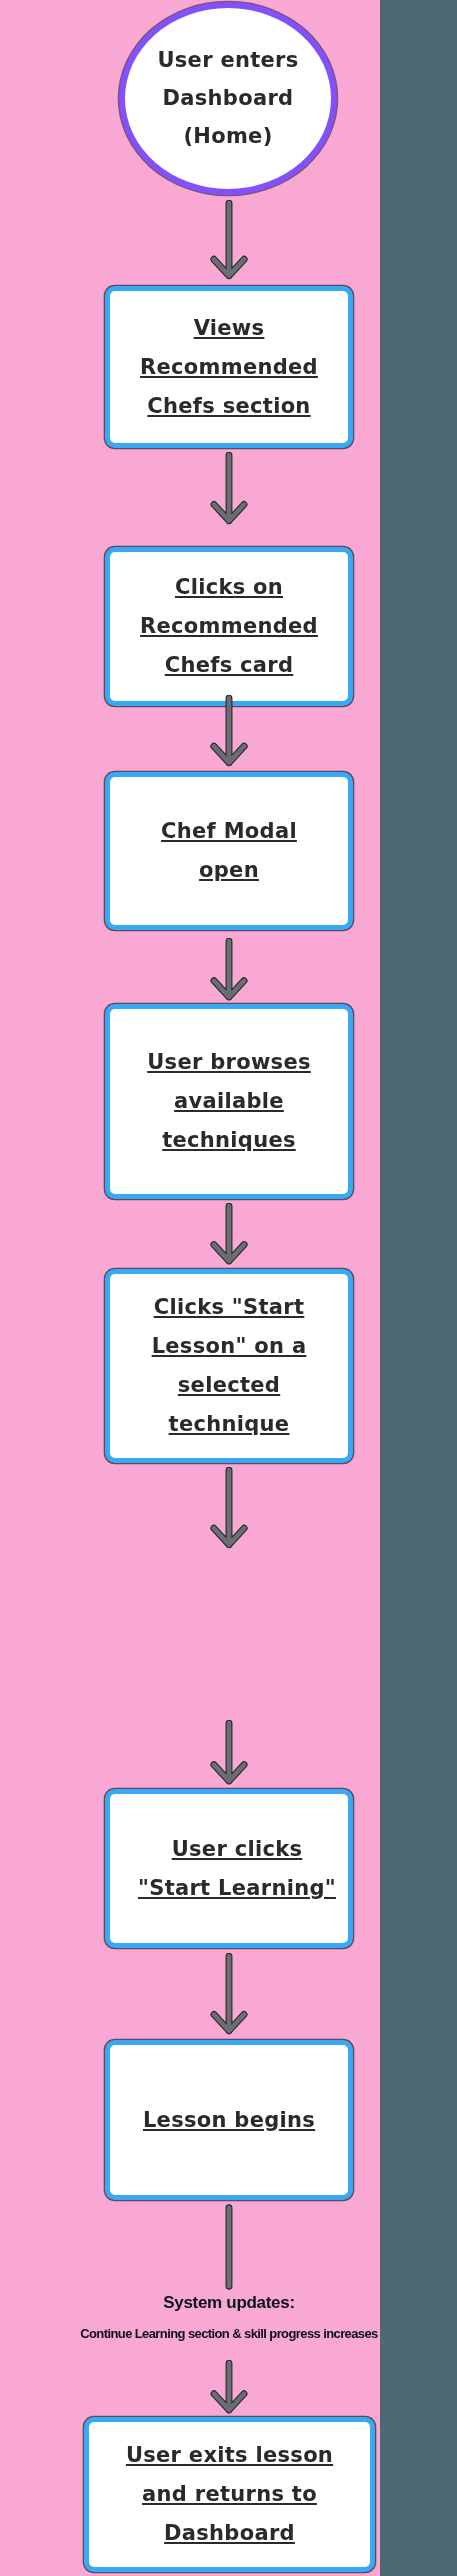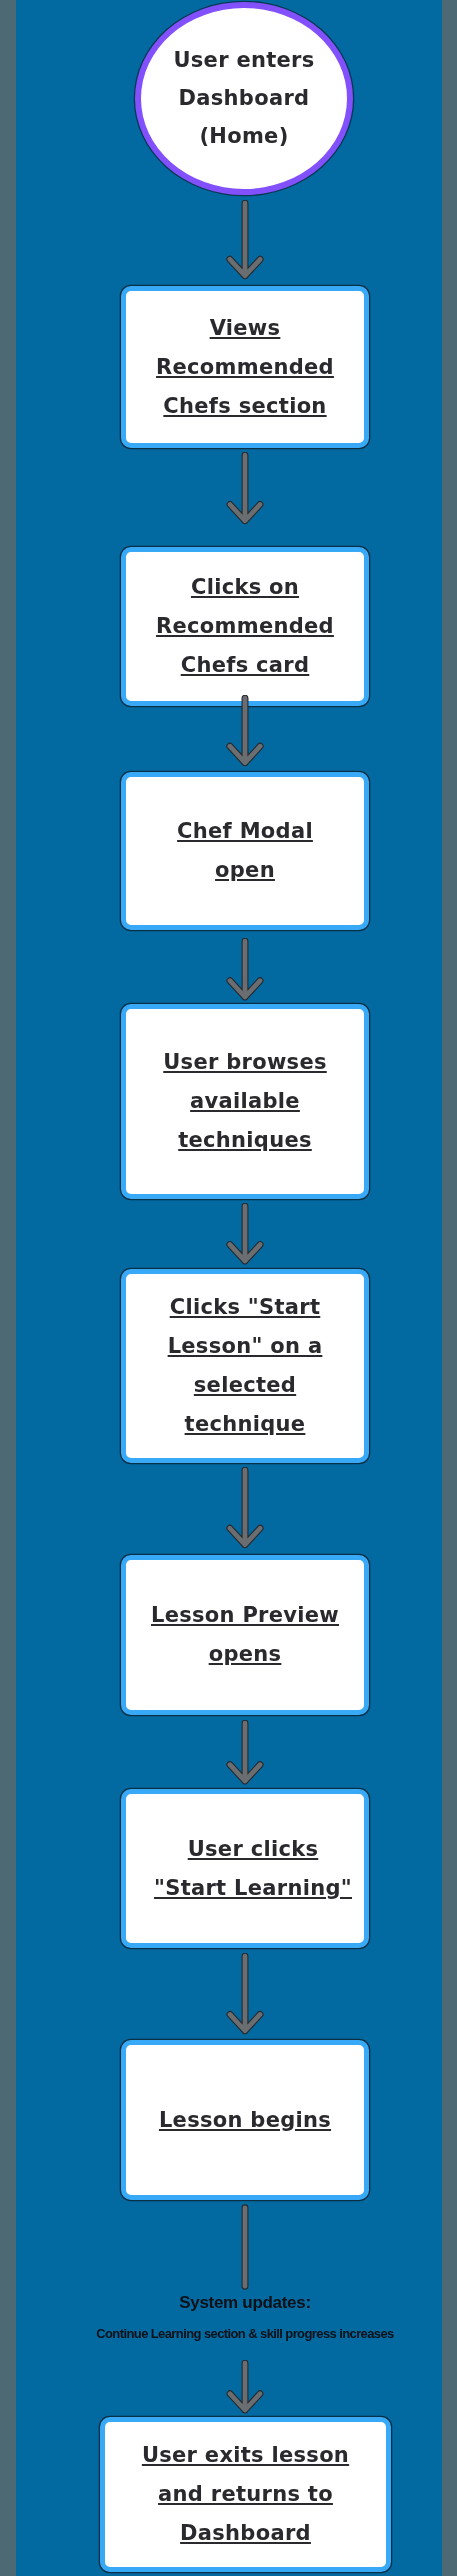--- a/index.html
+++ b/index.html
@@ -4,23 +4,23 @@
 <style>
   * { margin:0; padding:0; box-sizing:border-box; }
   html,body { width:458px; height:2576px; }
   body {
     background:#4d6973;
     font-family:"DejaVu Sans", sans-serif;
     position:relative;
     overflow:hidden;
   }
   .canvas {
-    position:absolute; left:16px; top:0;
-    width:426px; height:2576px;
-    background:#0369a1;
+    position:absolute; left:0; top:0;
+    width:380px; height:2576px;
+    background:#f9a8d4;
     overflow:hidden;
   }
   .node {
     position:absolute;
     background:#ffffff;
     display:flex; align-items:center; justify-content:center;
     text-align:center;
     color:#2a2a2e;
     font-weight:700;
   }
@@ -121,24 +121,20 @@
 Lesson" on a
 selected
 technique</div>
   </div>
 
   <svg class="arrow" style="top:1467px" width="38" height="84" viewBox="0 0 60 133">
     <path class="outline" d="M30 5 L30 123 M6 97 L30 123 L54 97"></path>
     <path class="shaft" d="M30 5 L30 123 M6 97 L30 123 L54 97"></path>
   </svg>
 
-  <div class="node box" style="left:105px; top:1555px; width:248px; height:160px;">
-    <div class="node-text">Lesson Preview
-opens</div>
-  </div>
 
   <svg class="arrow" style="top:1720px" width="38" height="66" viewBox="0 0 60 105">
     <path class="outline" d="M30 5 L30 97 M6 71 L30 97 L54 71"></path>
     <path class="shaft" d="M30 5 L30 97 M6 71 L30 97 L54 71"></path>
   </svg>
 
   <div class="node box" style="left:105px; top:1789px; width:248px; height:159px;padding-left:16px;">
     <div class="node-text">User clicks
 "Start Learning"</div>
   </div>

